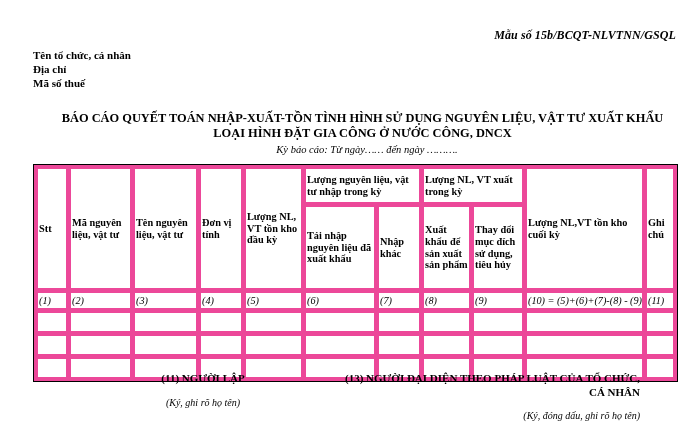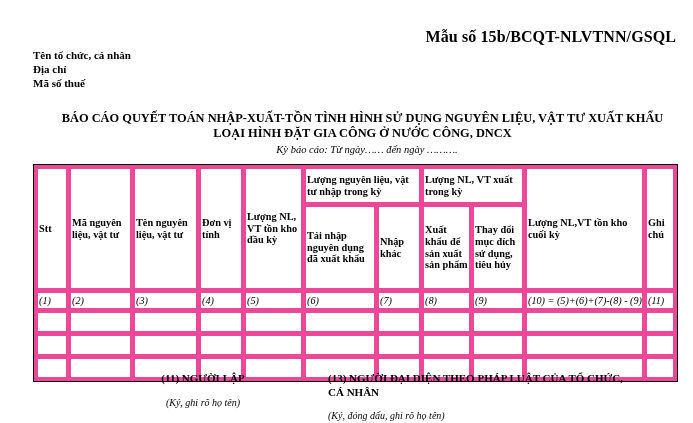--- a/index.html
+++ b/index.html
@@ -17,21 +17,22 @@
   }
 
   
   .form-code {
     position: absolute;
     top: 28px;
     left: 0;
     width: 676px;
     text-align: right;
     font-weight: bold;
-    font-size: 16px;
+    font-style: italic;
+    font-size: 12px;
     letter-spacing: 0.1px;
   }
 
   
   .org-block {
     position: absolute;
     top: 48px;
     left: 33px;
     font-weight: bold;
     font-size: 11px;
@@ -111,24 +112,24 @@
   }
   .sign-left {
     position: absolute;
     left: 88px;
     top: 0;
     width: 230px;
     text-align: center;
   }
   .sign-right {
     position: absolute;
-    left: 328px;
+    left: 340px;
     top: 0;
     width: 300px;
-    text-align: left;
+    text-align: right;
   }
   .sign-title {
     font-weight: bold;
     font-size: 11px;
     line-height: 13.5px;
   }
   .sign-note {
     font-style: italic;
     font-size: 10px;
     line-height: 13px;
@@ -172,21 +173,21 @@
       <th rowspan="2">Mã nguyên liệu, vật tư</th>
       <th rowspan="2">Tên nguyên liệu, vật tư</th>
       <th rowspan="2">Đơn vị tính</th>
       <th rowspan="2">Lượng NL, VT tồn kho đầu kỳ</th>
       <th colspan="2">Lượng nguyên liệu, vật tư nhập trong kỳ</th>
       <th colspan="2">Lượng NL, VT xuất trong kỳ</th>
       <th rowspan="2">Lượng NL,VT tồn kho cuối kỳ</th>
       <th rowspan="2">Ghi chú</th>
     </tr>
     <tr class="head-bottom">
-      <th>Tái nhập nguyên dụng đã xuất khẩu</th>
+      <th>Tái nhập nguyên liệu đã xuất khẩu</th>
       <th>Nhập khác</th>
       <th>Xuất khẩu để sản xuất sản phẩm</th>
       <th>Thay đổi mục đích sử dụng, tiêu hủy</th>
     </tr>
   </thead>
   <tbody>
     <tr class="num-row">
       <td>(1)</td>
       <td>(2)</td>
       <td>(3)</td>

